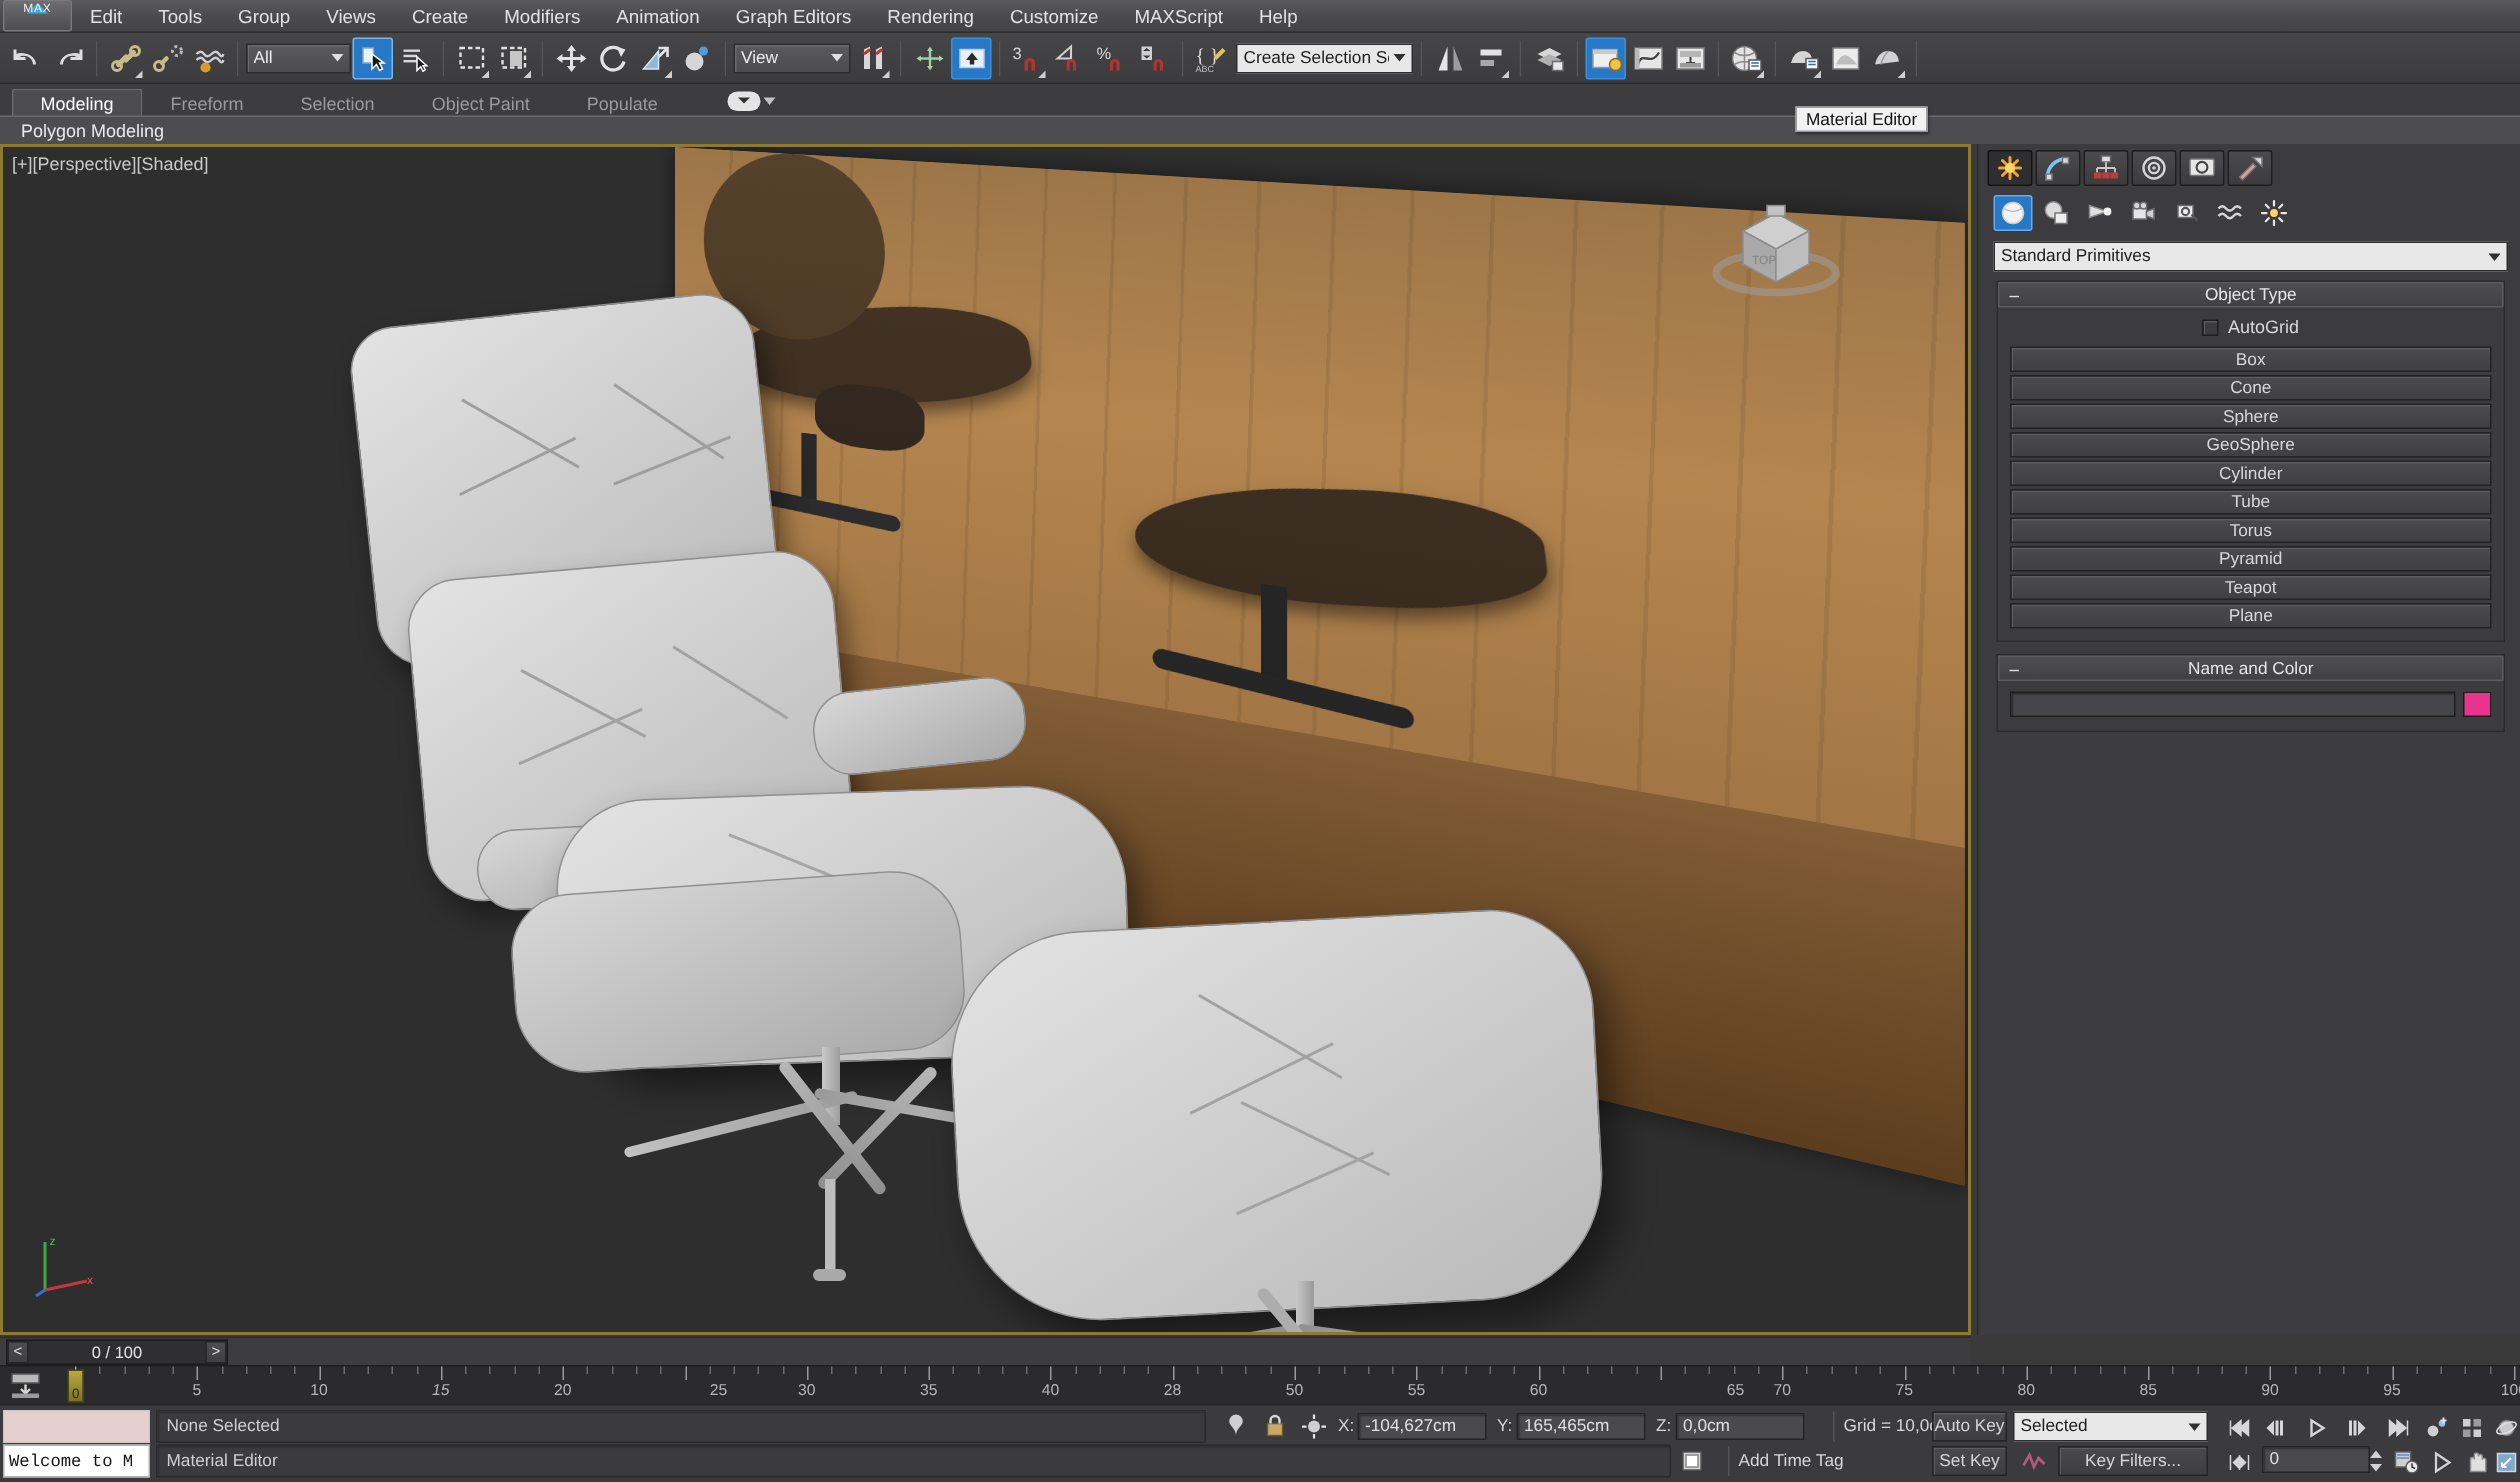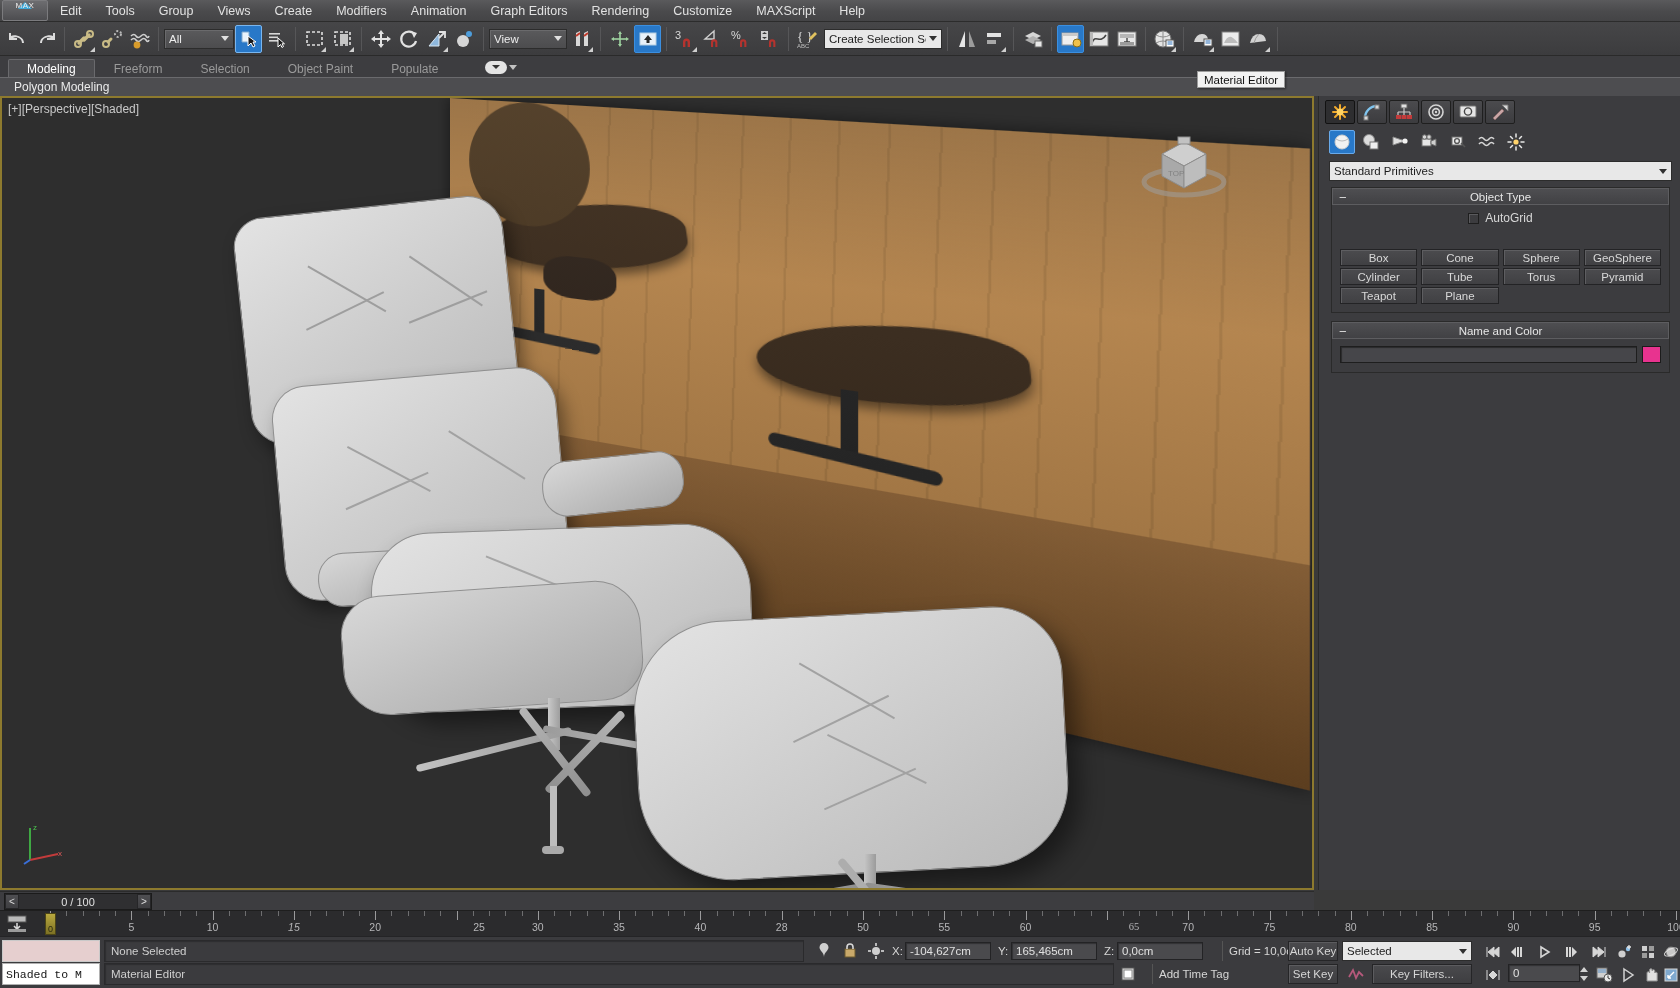--- a/index.html
+++ b/index.html
@@ -168,23 +168,23 @@
   .rollout{
     margin:0 10px 0 12px; border:1px solid #2a2a2a; background:#3c3c3f;
   }
   .roll-head{
     height:17px; background:linear-gradient(#4e4e51,#414144);
     border:1px solid #5d5d60; display:flex; align-items:center; justify-content:center;
     position:relative; font-size:11.5px; color:#e6e6e6;
   }
   .roll-head .minus{ position:absolute; left:6px; top:1px; font-size:13px; color:#ddd;}
   .roll-body{ padding:6px 8px 8px 8px; }
-  .chkrow{ display:flex; align-items:center; justify-content:center; gap:6px; margin-bottom:24px;}
+  .chkrow{ display:flex; align-items:center; justify-content:center; gap:6px; margin-bottom:6px;}
   .chk{ width:11px;height:11px;background:#3c3c3f;border:1px solid #1e1e1e; box-shadow: inset 1px 1px 0 #5a5a5d;}
-  .btn-grid{ display:grid; grid-template-columns:1fr 1fr 1fr 1fr; gap:2px 4px; }
+  .btn-grid{ display:grid; grid-template-columns:1fr; gap:2px 4px; }
   .mbtn{
     height:17px; background:linear-gradient(#4b4b4e,#404043);
     border:1px solid #232325; box-shadow: inset 1px 1px 0 #5e5e61;
     color:#d8d8d8; font-size:11.5px; display:flex; align-items:center; justify-content:center;
     cursor:default;
   }
   .namerow{ display:flex; gap:5px; align-items:center; }
   .nameinput{
     flex:1; height:17px; background:#46464a; border:1px solid #1e1e1e;
     box-shadow: inset 1px 1px 1px #2a2a2c;
@@ -905,21 +905,21 @@
         <div class="tick minor" style="left: 940.82px;"></div>
         <div class="tick minor" style="left: 957.08px;"></div>
         <div class="tick minor" style="left: 973.34px;"></div>
         <div class="tick major" style="left: 989.6px;"></div>
         <div class="tlabel" style="left: 989.6px;">60</div>
         <div class="tick minor" style="left: 1005.86px;"></div>
         <div class="tick minor" style="left: 1022.12px;"></div>
         <div class="tick minor" style="left: 1038.38px;"></div>
         <div class="tick minor" style="left: 1054.64px;"></div>
         <div class="tick major" style="left: 1070.9px;"></div>
-        <div class="tlabel" style="left: 1098px; font-family: Liberation Serif, serif;">65</div>
+        <div class="tlabel" style="left: 1121px;">65</div>
         <div class="tick minor" style="left: 1087.16px;"></div>
         <div class="tick minor" style="left: 1103.42px;"></div>
         <div class="tick minor" style="left: 1119.68px;"></div>
         <div class="tick minor" style="left: 1135.94px;"></div>
         <div class="tick major" style="left: 1152.2px;"></div>
         <div class="tlabel" style="left: 1152.2px;">70</div>
         <div class="tick minor" style="left: 1168.46px;"></div>
         <div class="tick minor" style="left: 1184.72px;"></div>
         <div class="tick minor" style="left: 1200.98px;"></div>
         <div class="tick minor" style="left: 1217.24px;"></div>
@@ -957,21 +957,21 @@
         <div class="tlabel" style="left: 1640px;">100</div>
       </div>
     <div class="ts-marker" id="ts-marker" style="left: 45px;">
       <span>0</span>
     </div>
   </div>
 
   <div class="statusbar">
 
     <div class="prompt-box"></div>
-    <div class="welcome-box">Shaded to M</div>
+    <div class="welcome-box">Welcome to M</div>
 
     <div class="sb-field" style="left:104px;top:3px;width:700px;height:22px">None Selected</div>
     <div class="sb-field" style="left:104px;top:26px;width:1010px;height:22px">Material Editor</div>
 
     <div class="sb-icon" style="left:814px;top:5px;width:20px;height:18px">
       <svg width="16" height="18" viewBox="0 0 16 18">
           <path d="M8 1 a4.5 4.5 0 0 1 4.5 4.5 c0 3 -4.5 5 -4.5 9.5 c0 -4.5 -4.5 -6.5 -4.5 -9.5 A4.5 4.5 0 0 1 8 1 Z" fill="#cfcfcf"></path>
         </svg>
     </div>
     <div class="sb-icon" style="left:840px;top:5px;width:20px;height:18px">

